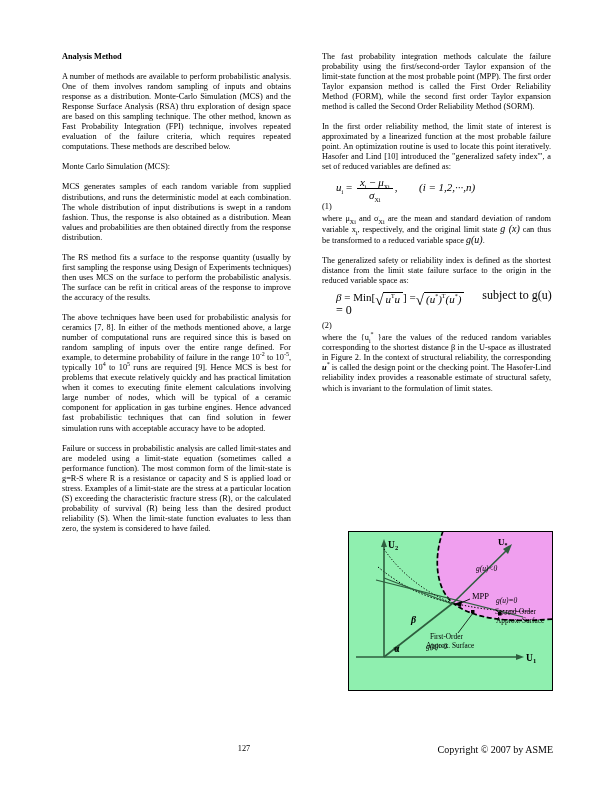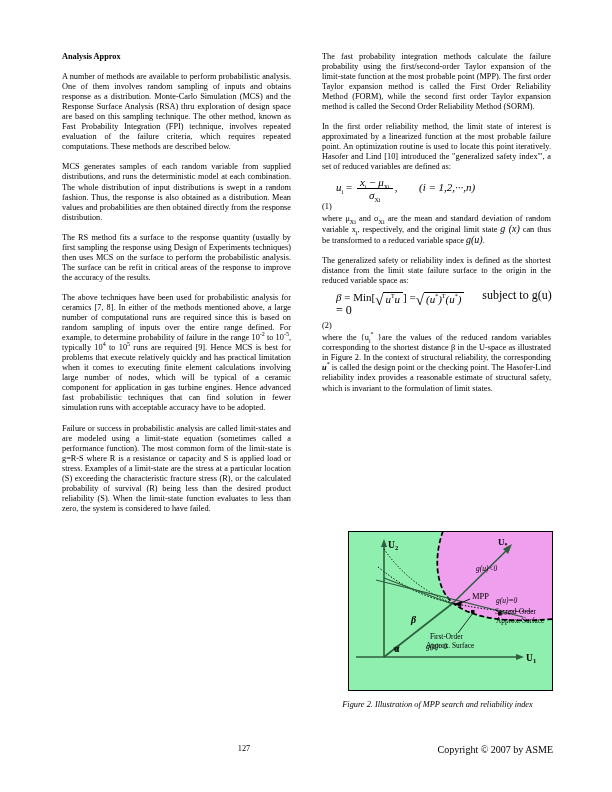--- a/index.html
+++ b/index.html
@@ -134,24 +134,25 @@
     font-size: 10px;
   }
 </style>
 </head>
 <body>
 
 <div class="page">
 
   <div class="col col-left">
 
-    <h2 class="section">Analysis Approx</h2>
+    <h2 class="section">Analysis Method</h2>
 
     <p class="para">A number of methods are available to perform probabilistic analysis. One of them involves random sampling of inputs and obtains response as a distribution.  Monte-Carlo Simulation (MCS) and the Response Surface Analysis (RSA) thru exploration of design space are based on this sampling technique.  The other method, known as Fast Probability Integration (FPI) technique, involves repeated evaluation of the failure criteria, which requires repeated computations. These methods are described below.</p>
 
+    <p class="sub">Monte Carlo Simulation (MCS):</p>
 
     <p class="para">MCS generates samples of each random variable from supplied distributions, and runs the deterministic model at each combination.    The whole distribution of input distributions is swept in a random fashion.  Thus, the response is also obtained as a distribution.   Mean values and probabilities are then obtained directly from the response distribution.</p>
 
 
     <p class="para">The RS method fits a surface to the response quantity (usually by first sampling the response using Design of Experiments techniques) then uses MCS on the surface to perform the probabilistic analysis. The surface can be refit in critical areas of the response to improve the accuracy of the results.</p>
 
     <p class="para"><span>The above techniques have been used for probabilistic analysis for ceramics [7, 8].   In either of the methods mentioned above, a large number of computational runs are required since this is based on random sampling of inputs over the entire range defined.   For example, to determine probability of failure in the range 10</span><sup>-2</sup><span> to 10</span><sup>-5</sup><span>, typically 10</span><sup>4</sup><span> to 10</span><sup>5</sup><span> runs are required [9]. Hence MCS is best for problems that execute relatively quickly and has practical limitation when it comes to executing finite element calculations involving large number of nodes, which will be typical of a ceramic component for application in gas turbine engines.   Hence advanced fast probabilistic techniques that can find solution in fewer simulation runs with acceptable accuracy have to be adopted.</span></p>
 
 
     <p class="para">Failure or success in probabilistic analysis are called limit-states and are modeled using a limit-state equation (sometimes called a performance function). The most common form of the limit-state is g=R-S where R is a resistance or capacity and S is applied load or stress. Examples of a limit-state are the stress at a particular location (S) exceeding the characteristic fracture stress (R), or the calculated probability of survival (R) being less than the desired product reliability (S). When the limit-state function evaluates to less than zero, the system is considered to have failed.</p>
@@ -256,18 +257,17 @@
         <text x="82" y="108" font-family="'Liberation Serif',serif" font-size="7.3" fill="#000">First-Order</text>
         <text x="78" y="117" font-family="'Liberation Serif',serif" font-size="7.3" fill="#000">Approx. Surface</text>
         <text x="147" y="83" font-family="'Liberation Serif',serif" font-size="7.3" fill="#000">Second-Order</text>
         <text x="148" y="92" font-family="'Liberation Serif',serif" font-size="7.3" fill="#000">Approx. Surface</text>
 
         <rect x="0.5" y="0.5" width="204" height="159" fill="none" stroke="#000000" stroke-width="1"></rect>
       </g>
     </svg>
   </div>
 
-  <div class="figcap">Figure 2. Illustration of MPP search and reliability index</div>
 
   <div class="footer-page">127</div>
   <div class="footer-copy">Copyright © 2007 by ASME</div>
 
 </div>
 
 </body></html>

